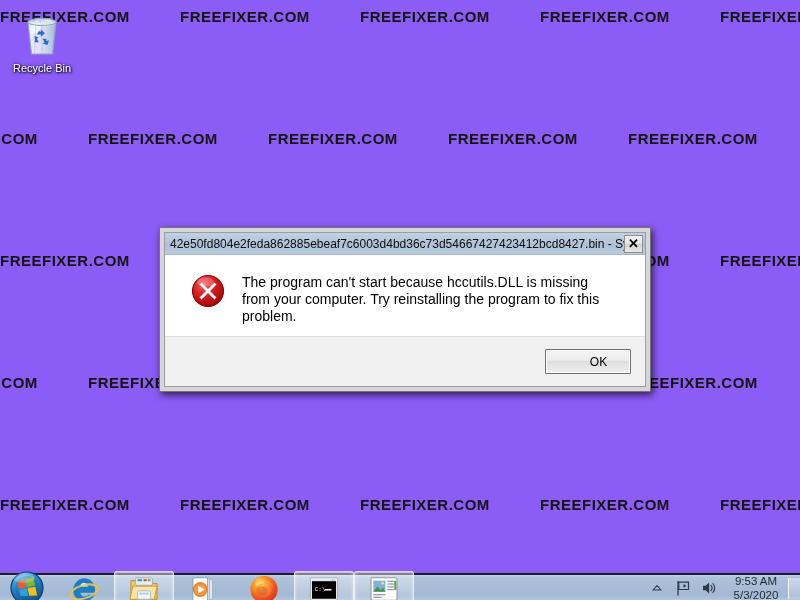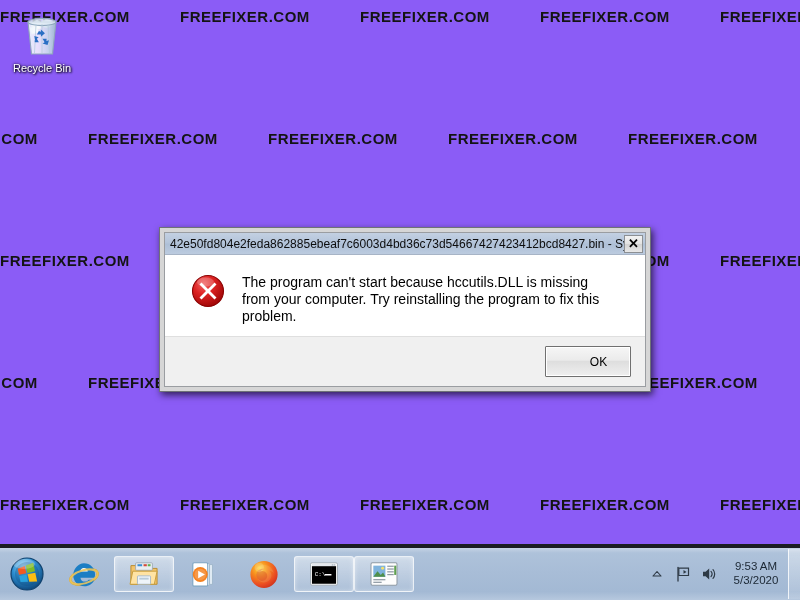--- a/index.html
+++ b/index.html
@@ -149,40 +149,40 @@
   .dlg-footer {
     flex: 0 0 50px;
     background: #f0f0f0;
     border-top: 1px solid #dfdfdf;
     display: flex;
     align-items: center;
     justify-content: flex-end;
     padding-right: 14px;
   }
   .ok-button {
-    width: 86px; height: 31px;
+    width: 86px; height: 25px;
     background: linear-gradient(to bottom, #f6f6f6 0%, #ebebeb 45%, #dedede 50%, #efefef 100%);
     border: 1px solid #707070;
     border-radius: 1px;
     font-size: 12px;
     font-family: "Liberation Sans", sans-serif;
     color: #000;
     cursor: pointer;
     box-shadow: inset 0 0 0 1px #ffffff;
     display: flex;
     align-items: center;
     justify-content: center;
     padding-left: 21px;
   }
 
   
   #taskbar {
     position: absolute;
     left: 0; bottom: 0;
-    width: 800px; height: 56px;
+    width: 800px; height: 27px;
     z-index: 50;
     background: linear-gradient(to bottom,
         #1b1d22 0%, #1b1d22 7%,
         #c3d2e4 8%, #aec2da 16%,
         #a8bdd7 50%, #a3b9d4 85%, #b6c8de 100%);
     display: flex;
     align-items: stretch;
     text-align: right;
   }
   #start-orb {

